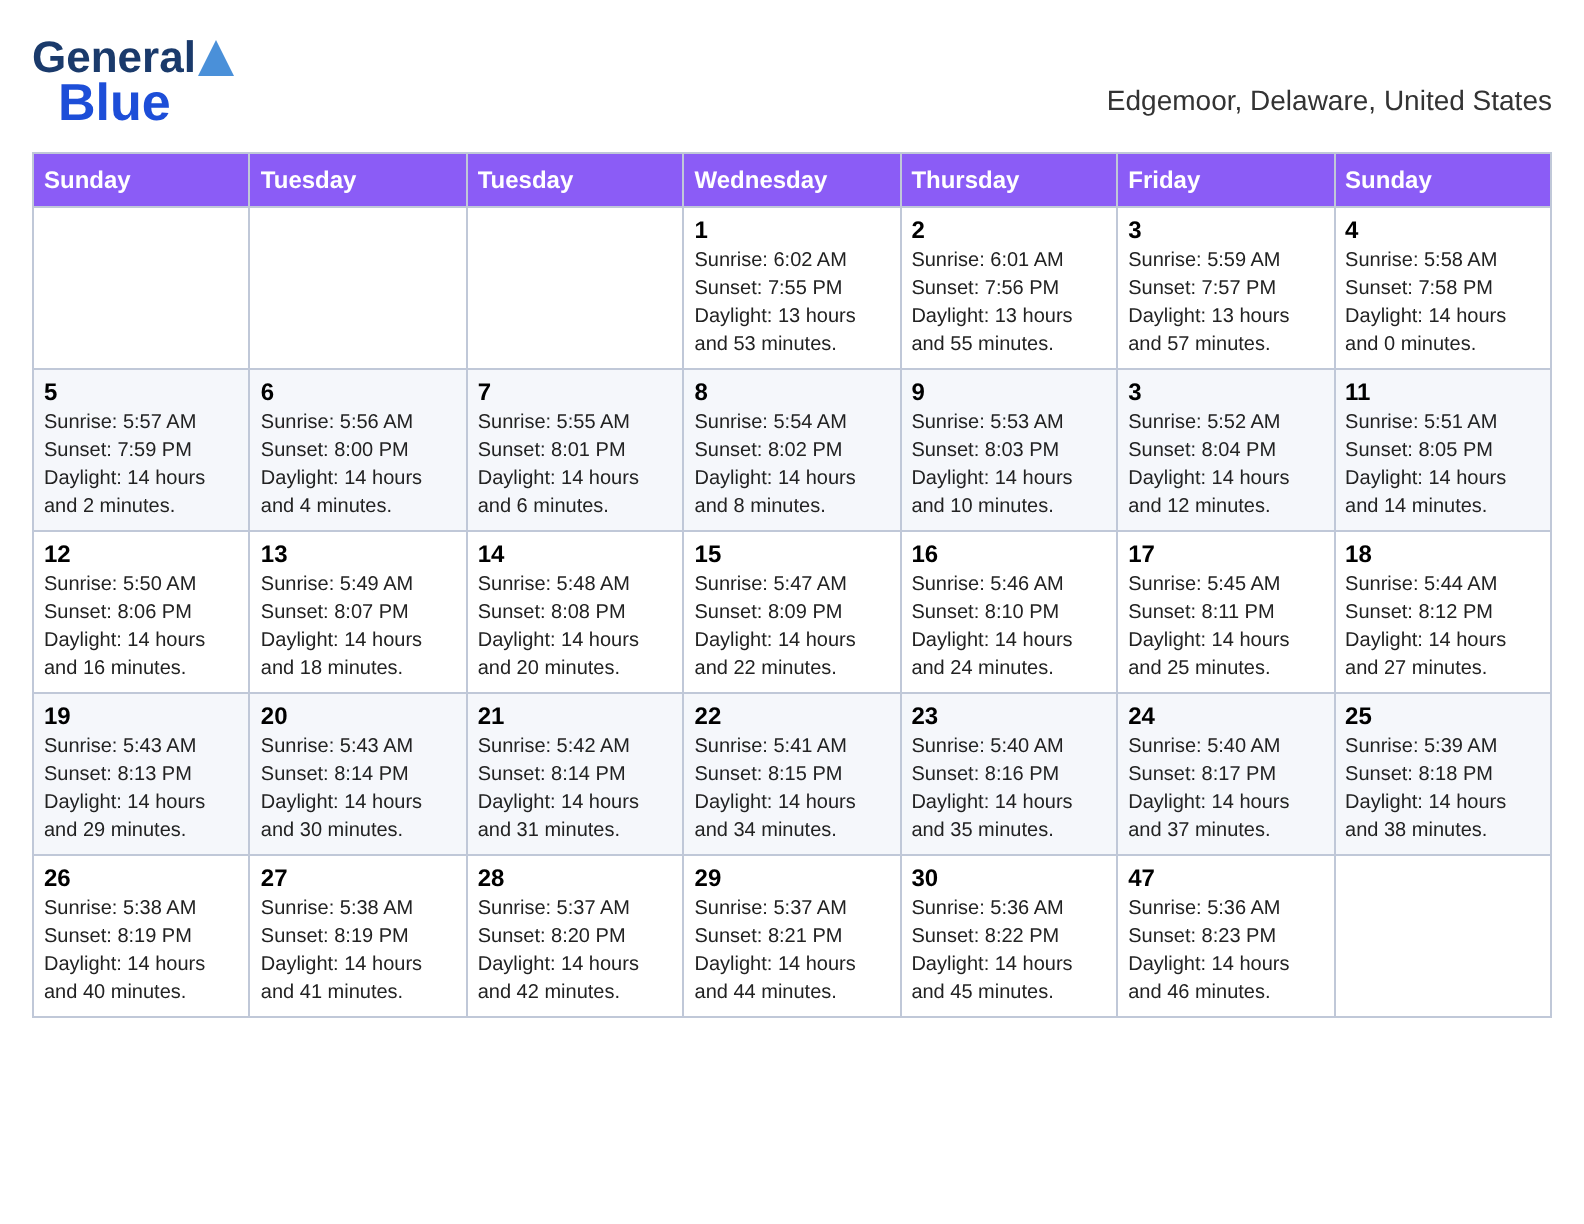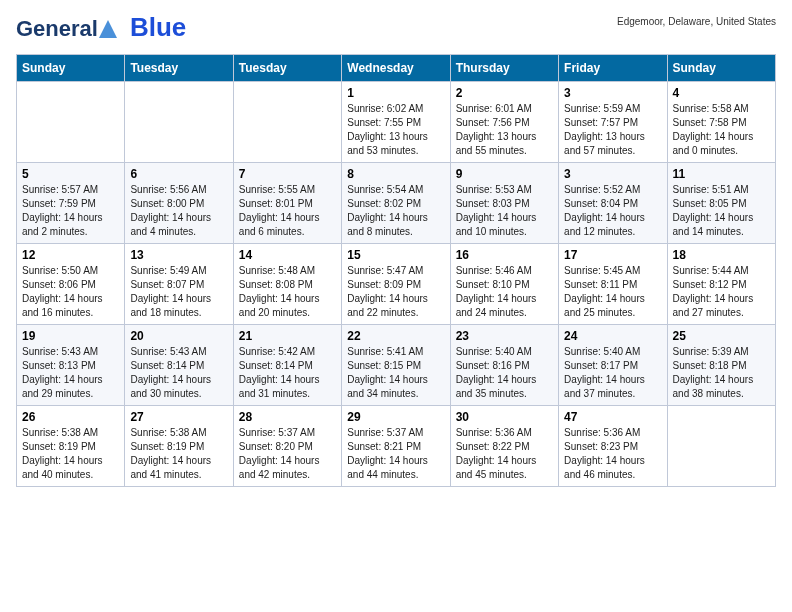--- a/index.html
+++ b/index.html
@@ -11,42 +11,43 @@
       padding: 16px;
     }
     .header {
       display: flex;
       justify-content: space-between;
       align-items: flex-start;
       margin-bottom: 12px;
     }
     .logo {
       display: flex;
-      flex-direction: row;
-      align-items: center;
+      flex-direction: column;
+      align-items: flex-start;
     }
     .title-section {
       text-align: right;
     }
     .month-title {
       font-size: 36px;
       font-weight: bold;
       color: #1a3a6b;
     }
     .location {
-      font-size: 10px;
+      font-size: 14px;
       color: #333;
+      margin-top: 26px;
     }
     table {
       width: 100%;
       border-collapse: collapse;
       font-size: 11px;
     }
     thead tr th {
-      background: #0369a1;
+      background: #8b5cf6;
       color: #fff;
       text-align: left;
       padding: 6px 5px;
       font-size: 12px;
       font-weight: bold;
       border: 1px solid #c0c8d8;
     }
     tbody tr td {
       border: 1px solid #c0c8d8;
       vertical-align: top;

